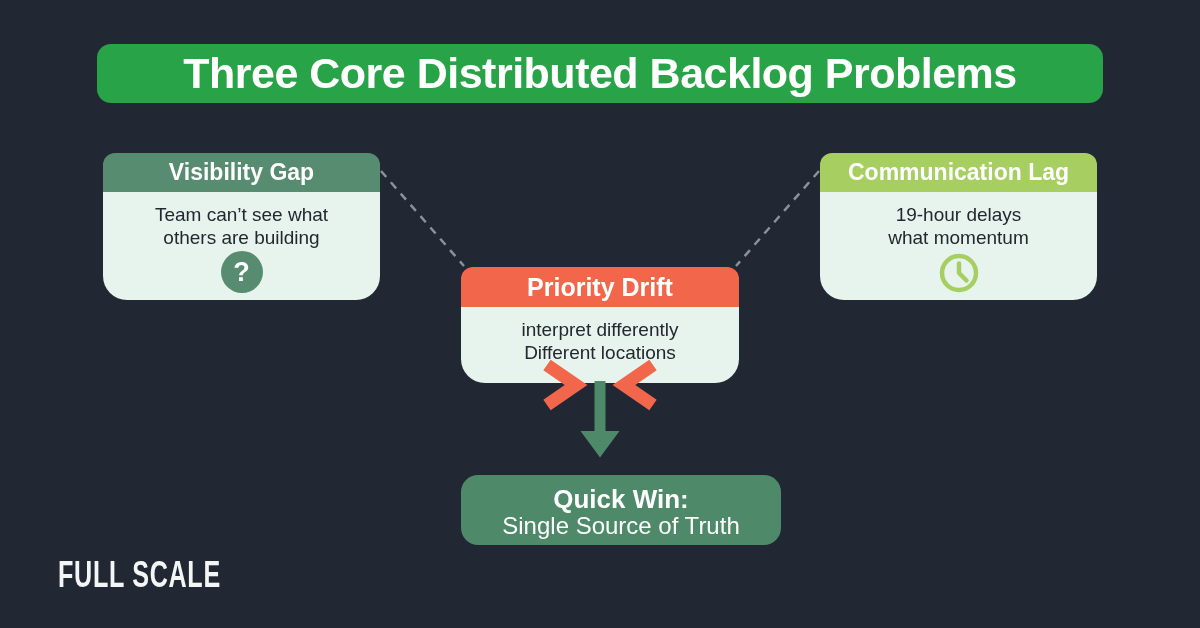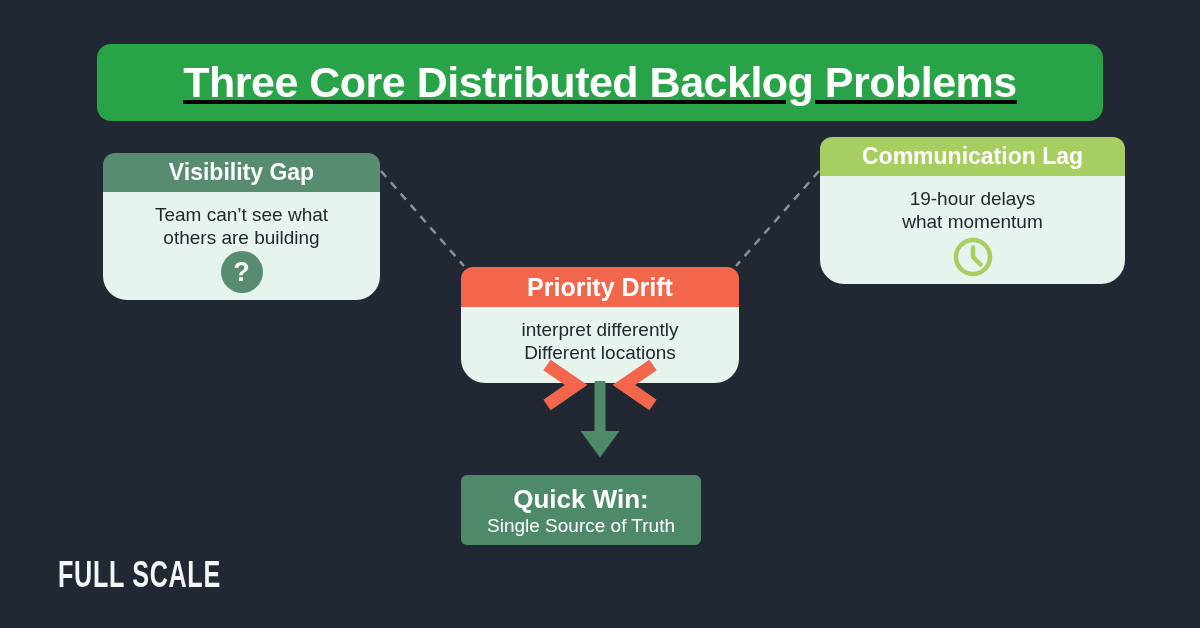--- a/index.html
+++ b/index.html
@@ -5,66 +5,66 @@
   html,body { margin:0; padding:0; }
   #canvas {
     position:relative;
     width:1200px; height:628px;
     background:#212733;
     font-family:"Liberation Sans","DejaVu Sans",sans-serif;
     overflow:hidden;
   }
   
   .banner {
-    position:absolute; left:97px; top:44px; width:1006px; height:77px;
+    position:absolute; left:97px; top:44px; width:1006px; height:59px;
     background:#29A347; border-radius:14px;
-    display:flex; align-items:center; justify-content:center;text-decoration:underline;
+    display:flex; align-items:center; justify-content:center;
   }
   .banner-text {
     color:#ffffff; font-weight:bold; font-size:43px; letter-spacing:-0.5px;
     white-space:nowrap;
   }
   
   .card {
     position:absolute; background:#E7F4EE; border-radius:24px; z-index:1;
   }
   .card-header {
     height:39px; border-radius:12px 12px 0 0;
     display:flex; align-items:center; justify-content:center;
     color:#ffffff; font-weight:bold; font-size:23px;
   }
   .card-body {
     text-align:center; color:#23282F; font-size:19px; line-height:23px;
     padding-top:11px;
   }
   #card-visibility { left:103px; top:153px; width:277px; height:147px; }
   #card-visibility .card-header { background:#578C70; }
-  #card-communication { left:820px; top:137px; width:305px; height:147px; }
+  #card-communication { left:820px; top:153px; width:277px; height:147px; }
   #card-communication .card-header { background:#A6CE60; }
   #card-priority { left:461px; top:267px; width:278px; height:116px; }
   #card-priority .card-header { height:40px; font-size:25px; background:#F2664B; }
 
   .icon-slot {
     position:absolute; left:50%; top:98px; transform:translateX(-50%);
   }
   .qmark-circle {
     width:42px; height:42px; border-radius:50%;
     background:#578C70; color:#ffffff;
     font-size:27px; font-weight:bold;
     display:flex; align-items:center; justify-content:center;
   }
   
   .quick-win {
-    position:absolute; left:461px; top:475px; width:240px; height:70px;
-    background:#4E8A69; border-radius:6px; z-index:1;
+    position:absolute; left:461px; top:475px; width:320px; height:70px;
+    background:#4E8A69; border-radius:17px; z-index:1;
     display:flex; flex-direction:column; align-items:center; justify-content:center;
     color:#ffffff;
   }
   .quick-win-title { font-size:26px; font-weight:bold; line-height:30px; }
-  .quick-win-subtitle { font-size:19px; line-height:23px; margin-top:0; }
+  .quick-win-subtitle { font-size:24px; line-height:23px; margin-top:0; }
   
   #overlay {
     position:absolute; left:0; top:0; width:1200px; height:628px;
     pointer-events:none; z-index:3;
   }
   
   .logo {
     position:absolute; left:58px; top:556px;
     color:#F4F6F6; font-weight:bold; font-size:37px; line-height:37px;
     letter-spacing:1px; white-space:nowrap;

